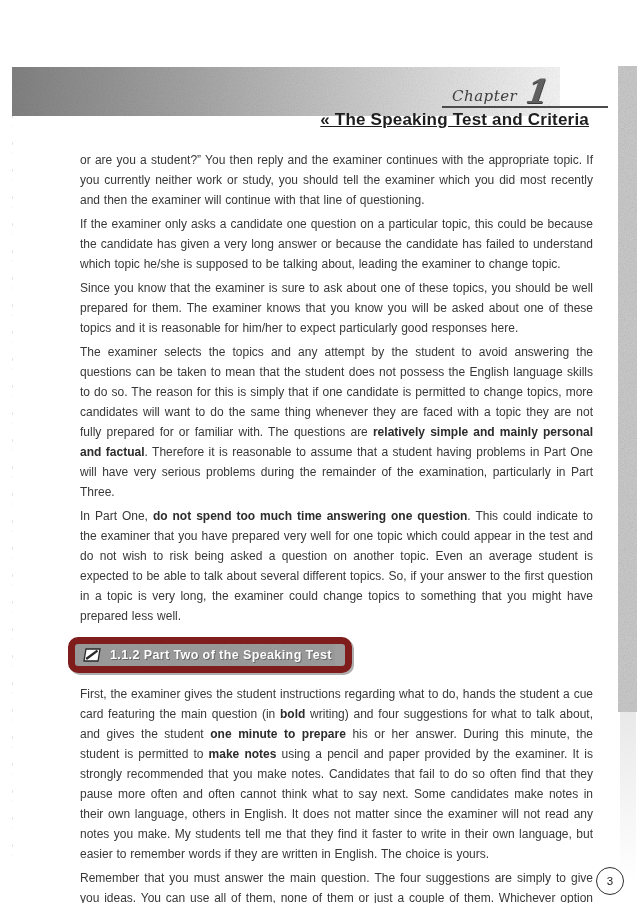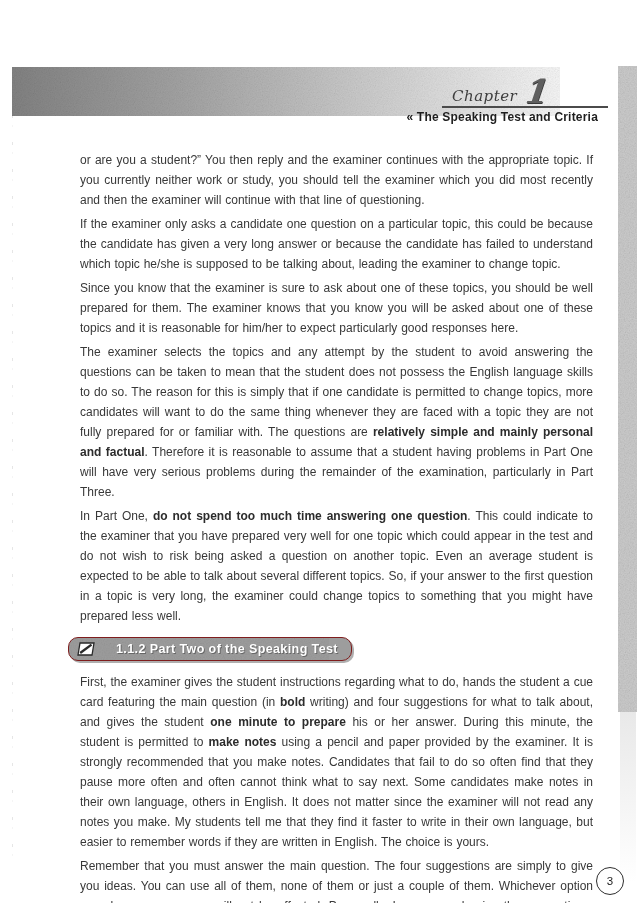--- a/index.html
+++ b/index.html
@@ -23,22 +23,22 @@
     font-size:15px; color:#3d3d3d; line-height:1; padding-bottom:2px;
     letter-spacing:0.5px;
   }
   .chapter-num {
     font-family:"DejaVu Serif", serif; font-style:italic; font-weight:bold;
     font-size:33px; line-height:0.85; color:#5f5f5f;
     transform:skewX(-8deg); text-shadow:0.5px 0.5px 0 #3a3a3a;
   }
   .chapter-rule { position:absolute; left:442px; top:106px; width:166px; height:2px; background:#4b4b4b; }
   .chapter-subtitle {
-    position:absolute; top:110px; right:39px;
-    font-weight:bold; font-size:12px; color:#1e1e1e; letter-spacing:0.2px;
+    position:absolute; top:110px; right:48px;
+    font-weight:bold; font-size:17px; color:#1e1e1e; letter-spacing:0.2px;text-decoration:underline;
   }
 
   
   .edge-strip { position:absolute; left:618px; top:66px; width:19px; height:646px; }
   .edge-strip svg { display:block; }
   .edge-strip-fade {
     position:absolute; left:620px; top:712px; width:16px; height:170px;
     background:linear-gradient(to bottom, rgba(205,205,205,0.45), rgba(238,238,238,0));
   }
 
@@ -54,23 +54,23 @@
   .content { position:absolute; left:80px; top:150px; width:513px; }
   .para {
     margin:0 0 4px 0;
     font-size:12px; line-height:20px; color:#383838;
     text-align:justify; word-spacing:0.5px;
   }
   .para b { color:#2c2c2c;margin-top:32px; }
 
   
   .badge {
-    position:relative; display:inline-flex; align-items:center; gap:21px;
+    position:relative; display:inline-flex; align-items:center; gap:9px;
     margin:7px 0 11px -12px; padding:4px 13px 4px 8px;
-    background:#9d9d9d; border:1px solid #7f1d1d; border-radius:10px;
+    background:#9d9d9d; border:7px solid #7f1d1d; border-radius:10px;
     box-shadow:2px 2px 0 rgba(110,110,110,0.55);
     overflow:hidden;
   }
   .badge > * { position:relative; }
   .badge-noise { position:absolute; left:0; top:0; width:100%; height:100%; }
   .badge-icon { display:flex; align-items:center; }
   .badge-label {
     font-weight:bold; font-size:12.5px; letter-spacing:0.4px; color:#ffffff;
     text-shadow:1px 1px 0 #676767, -0.5px -0.5px 0 #8a8a8a;
     white-space:nowrap;

